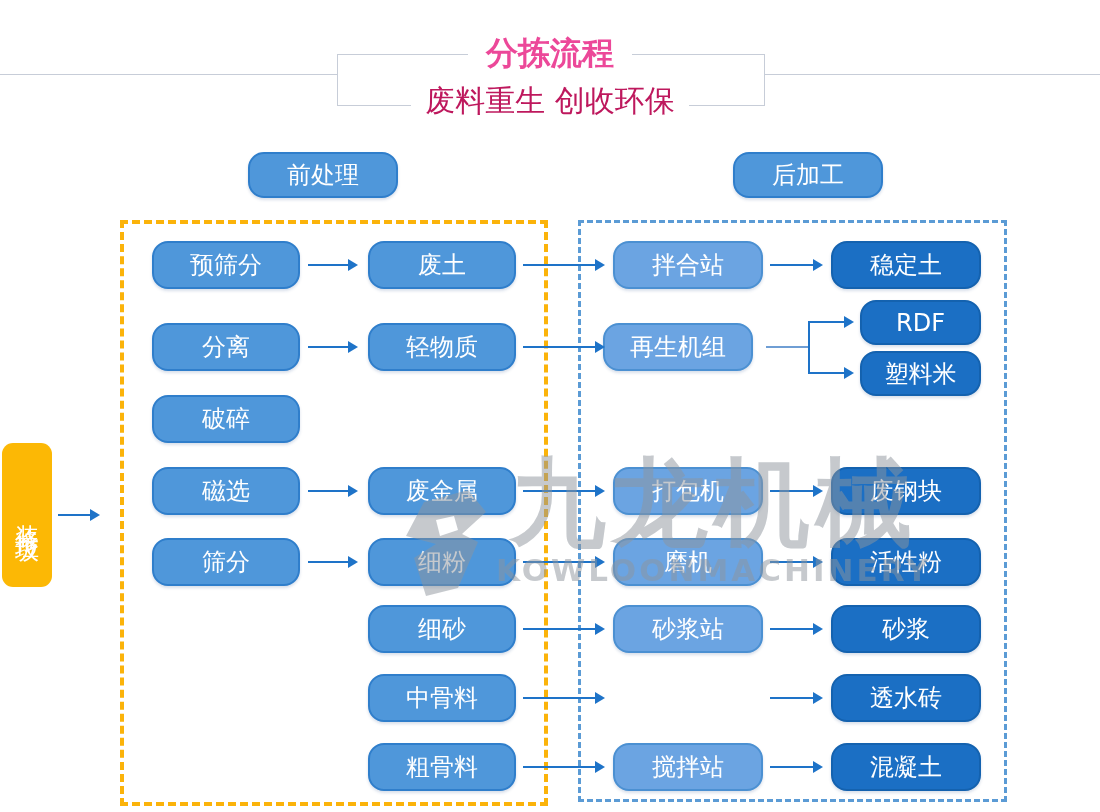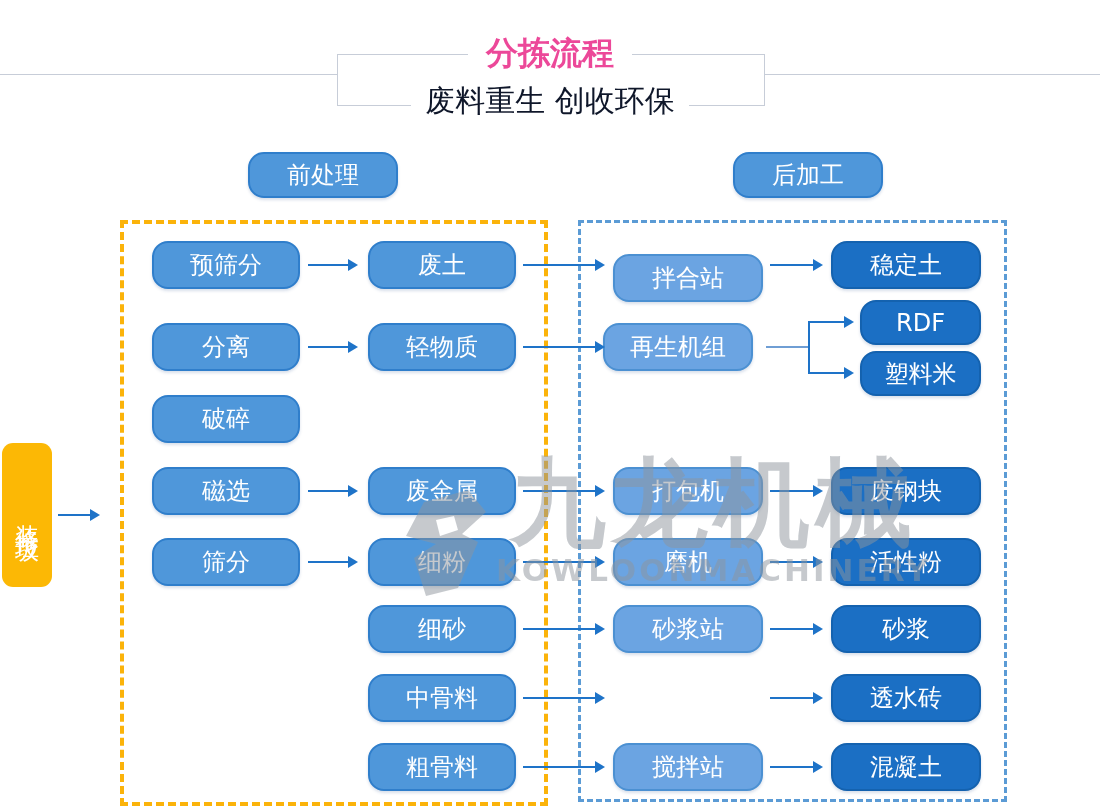--- a/index.html
+++ b/index.html
@@ -9,21 +9,21 @@
   }
   
   .hline{position:absolute;top:74px;left:0;width:1100px;height:1px;background:#c7cdd8;}
   .title-frame{position:absolute;left:337px;top:54px;width:426px;height:50px;
     border:1px solid #c7cdd8;background:#fff;}
   .title-main{position:absolute;top:34px;left:0;width:1100px;text-align:center;}
   .title-main span{display:inline-block;background:#fff;padding:0 18px;
     font-size:32px;font-weight:bold;color:#ec4899;line-height:38px;}
   .title-sub{position:absolute;top:83px;left:0;width:1100px;text-align:center;}
   .title-sub span{display:inline-block;background:#fff;padding:0 14px;
-    font-size:30px;color:#0f172a;line-height:36px;}
+    font-size:30px;color:#be185d;line-height:36px;}
   
   .fbox{position:absolute;box-sizing:border-box;border-radius:16px;
     display:flex;align-items:center;justify-content:center;
     color:#fff;font-size:24px;line-height:1;box-shadow:0 2px 3px rgba(40,80,140,.18);}
   .medium{background:#4f97da;border:2px solid #2f7ecb;}
   .light{background:#6ba4e2;border:2px solid #4b90d2;}
   .dark{background:#1b6fc4;border:2px solid #1462af;}
   .header{width:150px;height:46px;}
   .w148{width:148px;height:48px;text-align:right;}
   .w150{width:150px;height:48px;}
@@ -110,21 +110,21 @@
   <div class="fbox medium w148 z20" style="left:368px;top:605px;">
       <span>细砂</span>
     </div>
   <div class="fbox medium w148 z20" style="left:368px;top:674px;">
       <span>中骨料</span>
     </div>
   <div class="fbox medium w148 z20" style="left:368px;top:743px;">
       <span>粗骨料</span>
     </div>
 
-  <div class="fbox light w150 z20" style="left:613px;top:254px;">
+  <div class="fbox light w150 z20" style="left:613px;top:241px;">
       <span>拌合站</span>
     </div>
   <div class="fbox light w150 z20" style="left:603px;top:323px;">
       <span>再生机组</span>
     </div>
   <div class="fbox light w150 z20" style="left:613px;top:467px;">
       <span>打包机</span>
     </div>
   <div class="fbox light w150 z20" style="left:613px;top:538px;">
       <span>磨机</span>

